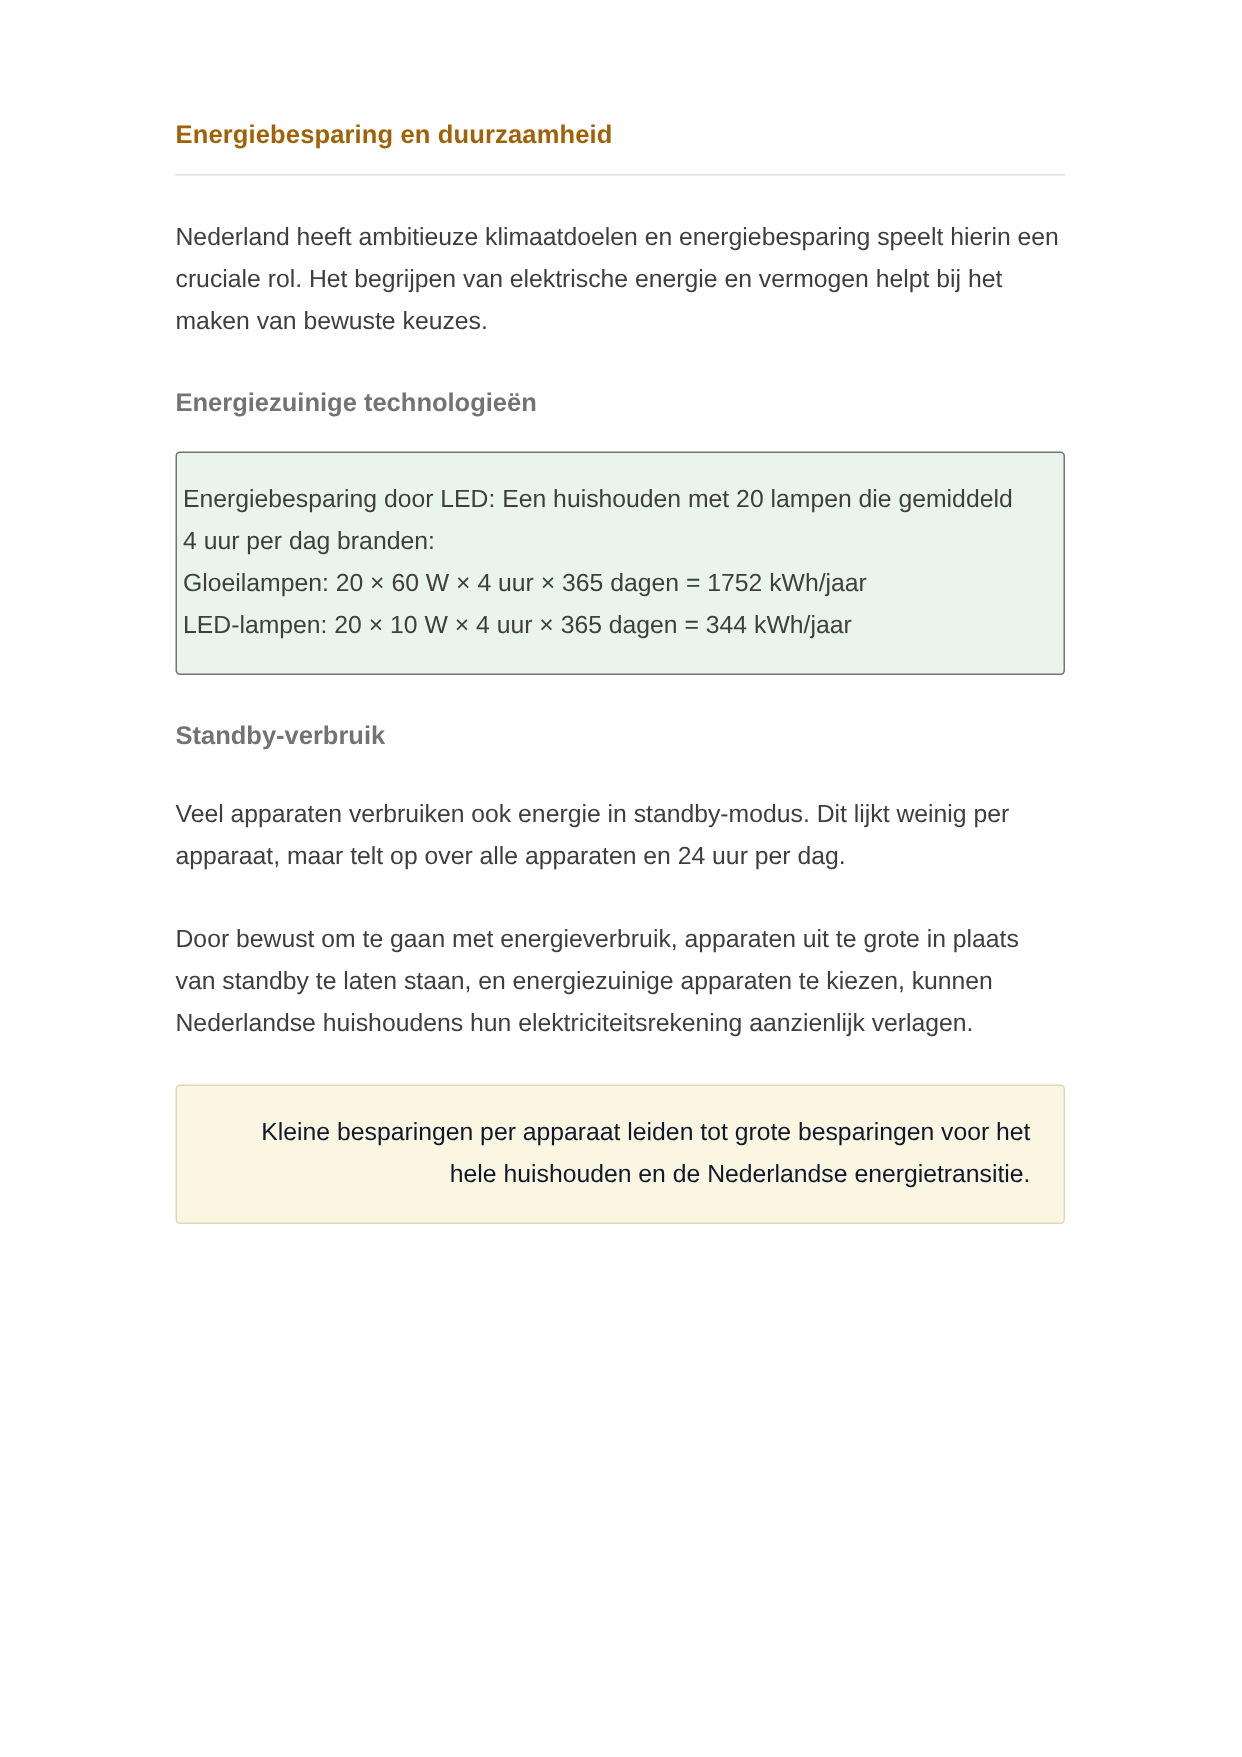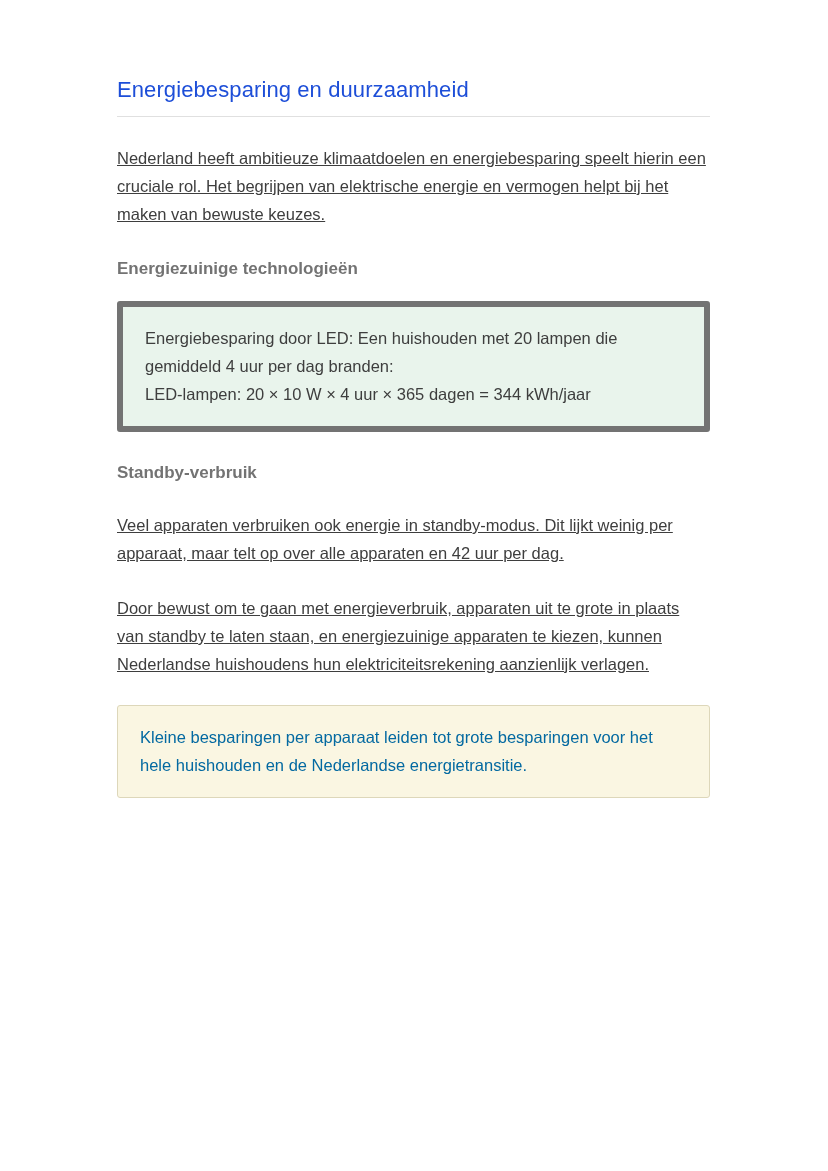--- a/index.html
+++ b/index.html
@@ -13,92 +13,93 @@
     height: 1171px;
     font-family: "Liberation Sans", "DejaVu Sans", sans-serif;
     color: #3e3e3e;
   }
   .content {
     width: 593px;
     margin-left: 117px;
   }
   h1.page-title {
     margin: 74px 0 0 0;
-    font-size: 22px;
+    font-size: 17px;
     line-height: 31px;
-    font-weight: 400;
-    color: #1d4ed8;
+    font-weight: 700;
+    color: #a16207;
     letter-spacing: 0.1px;
   }
   hr.title-divider {
     border: none;
     border-top: 1px solid #e0e0e0;
     margin: 11px 0 0 0;
   }
   p.body-par {
     margin: 27px 0;
     font-size: 16.5px;
     line-height: 28px;
     color: #3e3e3e;
-    text-decoration: underline;
   }
   h2.section-heading {
     margin: 30px 0 18px 0;
     font-size: 17px;
     line-height: 22px;
     font-weight: 700;
     color: #737373;
   }
   .example-box {
     margin: 21px 0 30px 0;
     background: #e9f4ec;
-    border: 6px solid #737373;
+    border: 1px solid #737373;
     border-radius: 3px;
-    padding: 17px 22px 18px 22px;
+    padding: 17px 22px 18px 4px;
   }
   .example-box .box-line {
     font-size: 16.5px;
     line-height: 28px;
     color: #3e3e3e;
   }
   .note-box {
     margin: 22px 0 0 0;
     background: #faf6e2;
     border: 1px solid #ddd7ba;
     border-radius: 3px;
     padding: 17px 22px 18px 22px;
   }
   .note-box .box-line {
     font-size: 16.5px;
     line-height: 28px;
-    color: #0369a1;
+    color: #0f172a;
+    text-align: right;
   }
 </style>
 </head>
 <body>
 
 <div class="content">
 
   <h1 class="page-title">Energiebesparing en duurzaamheid</h1>
 
   <hr class="title-divider">
 
   <p class="body-par">Nederland heeft ambitieuze klimaatdoelen en energiebesparing speelt hierin een cruciale rol. Het begrijpen van elektrische energie en vermogen helpt bij het maken van bewuste keuzes.</p>
 
   <h2 class="section-heading">Energiezuinige technologieën</h2>
 
 
   <div class="example-box">
     <div class="box-line">Energiebesparing door LED: Een huishouden met 20 lampen die gemiddeld 4 uur per dag branden:</div>
+    <div class="box-line">Gloeilampen: 20 × 60 W × 4 uur × 365 dagen = 1752 kWh/jaar</div>
     <div class="box-line">LED-lampen: 20 × 10 W × 4 uur × 365 dagen = 344 kWh/jaar</div>
   </div>
 
   <h2 class="section-heading">Standby-verbruik</h2>
 
-  <p class="body-par">Veel apparaten verbruiken ook energie in standby-modus. Dit lijkt weinig per apparaat, maar telt op over alle apparaten en 42 uur per dag.</p>
+  <p class="body-par">Veel apparaten verbruiken ook energie in standby-modus. Dit lijkt weinig per apparaat, maar telt op over alle apparaten en 24 uur per dag.</p>
 
 
   <p class="body-par">Door bewust om te gaan met energieverbruik, apparaten uit te grote in plaats van standby te laten staan, en energiezuinige apparaten te kiezen, kunnen Nederlandse huishoudens hun elektriciteitsrekening aanzienlijk verlagen.</p>
 
   <div class="note-box">
     <div class="box-line">Kleine besparingen per apparaat leiden tot grote besparingen voor het hele huishouden en de Nederlandse energietransitie.</div>
   </div>
 
 </div>
 

